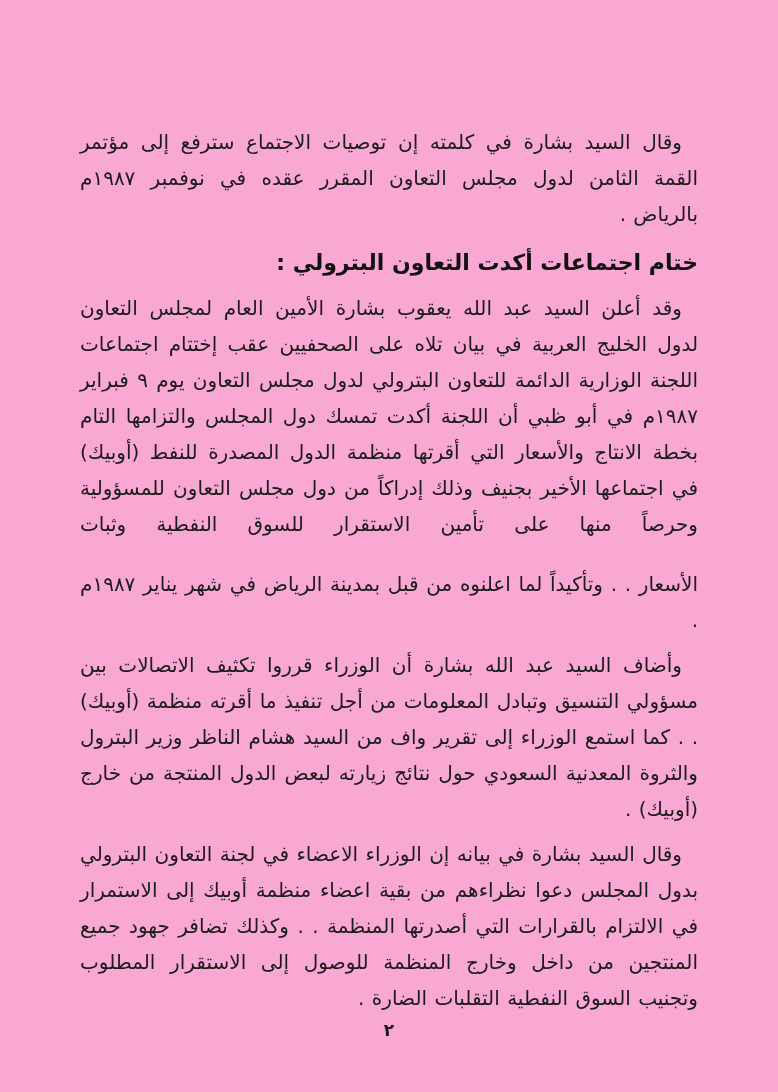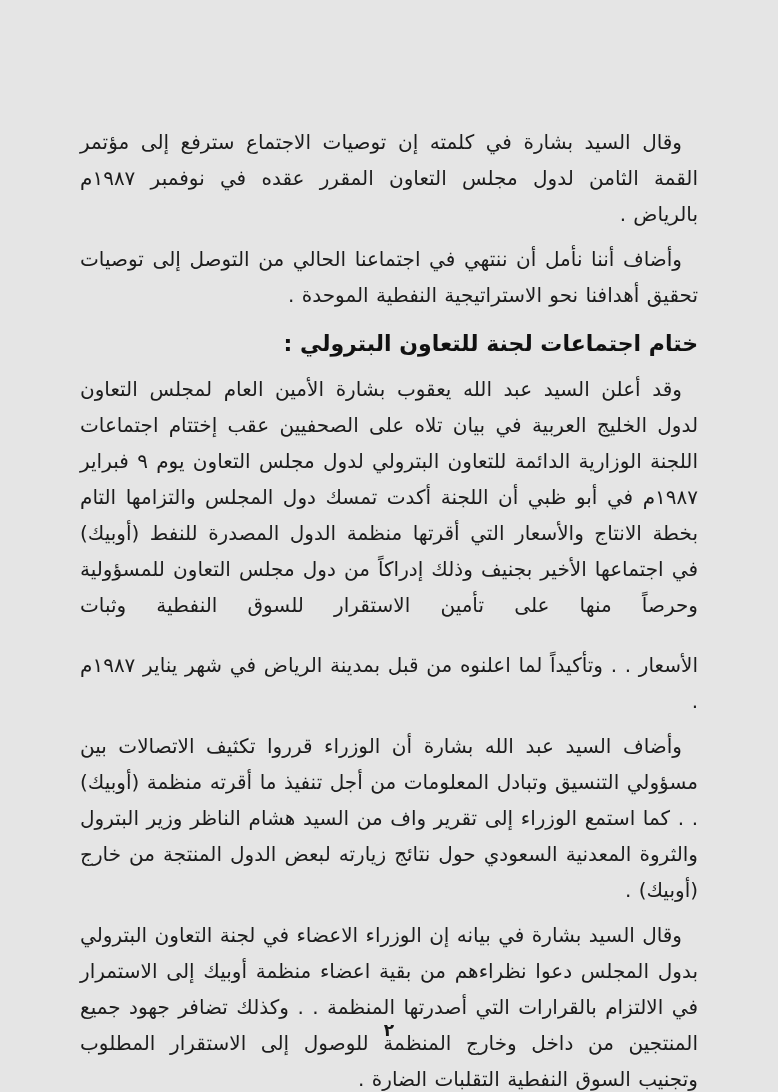--- a/index.html
+++ b/index.html
@@ -4,21 +4,21 @@
 <style>
   html, body {
     margin: 0;
     padding: 0;
     background: #ffffff;
   }
   .page {
     position: relative;
     width: 778px;
     height: 1092px;
-    background: #e5e5e5;
+    background: #f9a8d4;
     overflow: hidden;
     font-family: "DejaVu Sans", sans-serif;
     color: #1c1c1c;
     direction: rtl;
   }
   .text-block {
     position: absolute;
     top: 124px;
     right: 80px;
     width: 618px;
@@ -59,23 +59,22 @@
   }
 </style>
 </head>
 <body>
 
 <div class="page">
   <main class="text-block">
 
     <p class="para">وقال السيد بشارة في كلمته إن توصيات الاجتماع سترفع إلى مؤتمر القمة الثامن لدول مجلس التعاون المقرر عقده في نوفمبر ١٩٨٧م بالرياض .</p>
 
-    <p class="para">وأضاف أننا نأمل أن ننتهي في اجتماعنا الحالي من التوصل إلى توصيات تحقيق أهدافنا نحو الاستراتيجية النفطية الموحدة .</p>
 
-    <h2 class="heading">ختام اجتماعات لجنة للتعاون البترولي :</h2>
+    <h2 class="heading">ختام اجتماعات أكدت التعاون البترولي :</h2>
 
     <p class="para flush-last">وقد أعلن السيد عبد الله يعقوب بشارة الأمين العام لمجلس التعاون لدول الخليج العربية في بيان تلاه على الصحفيين عقب إختتام اجتماعات اللجنة الوزارية الدائمة للتعاون البترولي لدول مجلس التعاون يوم ٩ فبراير ١٩٨٧م في أبو ظبي أن اللجنة أكدت تمسك دول المجلس والتزامها التام بخطة الانتاج والأسعار التي أقرتها منظمة الدول المصدرة للنفط (أوبيك) في اجتماعها الأخير بجنيف وذلك إدراكاً من دول مجلس التعاون للمسؤولية وحرصاً منها على تأمين الاستقرار للسوق النفطية وثبات</p>
 
     <p class="para continuation">الأسعار . . وتأكيداً لما اعلنوه من قبل بمدينة الرياض في شهر يناير ١٩٨٧م .</p>
 
     <p class="para">وأضاف السيد عبد الله بشارة أن الوزراء قرروا تكثيف الاتصالات بين مسؤولي التنسيق وتبادل المعلومات من أجل تنفيذ ما أقرته منظمة (أوبيك) . . كما استمع الوزراء إلى تقرير واف من السيد هشام الناظر وزير البترول والثروة المعدنية السعودي حول نتائج زيارته لبعض الدول المنتجة من خارج (أوبيك) .</p>
 
     <p class="para">وقال السيد بشارة في بيانه إن الوزراء الاعضاء في لجنة التعاون البترولي بدول المجلس دعوا نظراءهم من بقية اعضاء منظمة أوبيك إلى الاستمرار في الالتزام بالقرارات التي أصدرتها المنظمة . . وكذلك تضافر جهود جميع المنتجين من داخل وخارج المنظمة للوصول إلى الاستقرار المطلوب وتجنيب السوق النفطية التقلبات الضارة .</p>
 
   </main>

